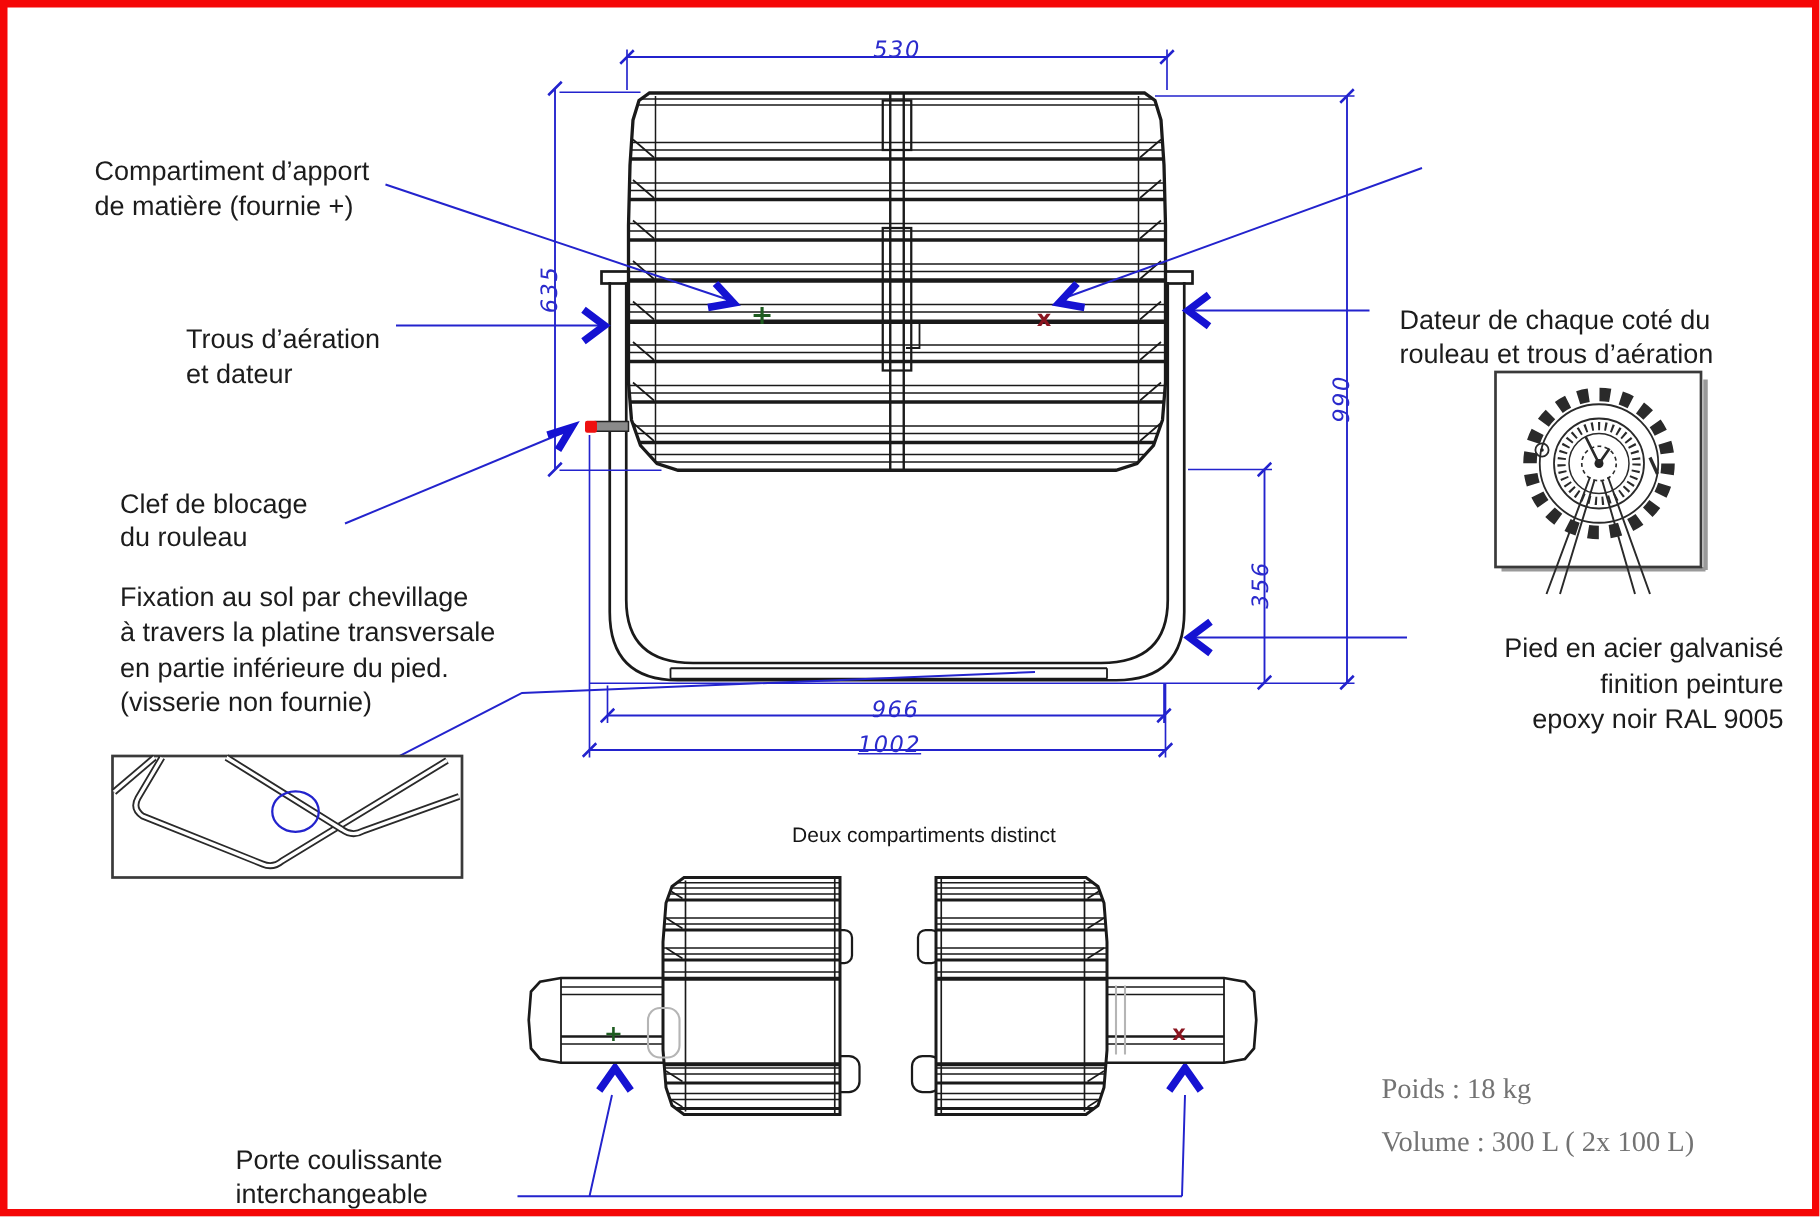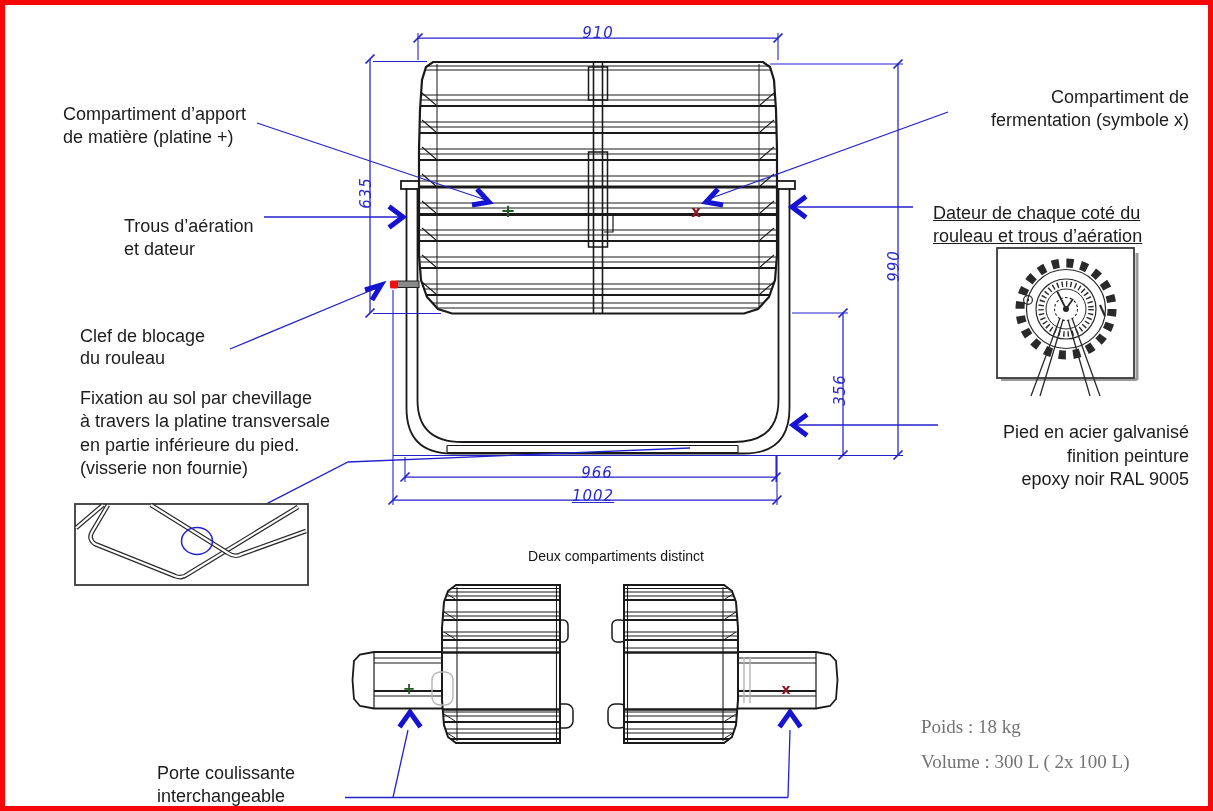--- a/index.html
+++ b/index.html
@@ -183,67 +183,63 @@
       <rect x="629" y="653.5" width="92" height="54" fill="#ffffff" stroke="none"></rect>
       <path d="M624,652.5H738 M624,709.5H738" stroke="#1a1a1a" stroke-width="2.6" fill="none"></path>
       <path d="M624,585 H724 L732,591 L736,602 L738,628 V700 L736,725 L732,737 L724,743 H624 Z" fill="none" stroke="#1a1a1a" stroke-width="2"></path>
       <path d="M744,657V703 M750,657V703" stroke="#b5b5b5" stroke-width="1.4" fill="none"></path>
     </g>
   </g>
 </svg>
 
   <div class="lbl center" style="left:58px;top:98px;width:212px;">
     <span>Compartiment d’apport</span>
-    <span>de matière (platine +)</span>
+    <span>de matière (fournie +)</span>
   </div>
 
   <div class="lbl" style="left:75px;top:210px;margin-left:44px;">
     <span>Trous d’aération</span>
     <span>et dateur</span>
   </div>
 
   <div class="lbl" style="left:75px;top:320px;line-height:22px;">
     <span>Clef de blocage</span>
     <span>du rouleau</span>
   </div>
 
   <div class="lbl" style="left:75px;top:382px;line-height:23.3px;">
     <span>Fixation au sol par chevillage</span>
     <span>à travers la platine transversale</span>
     <span>en partie inférieure du pied.</span>
     <span>(visserie non fournie)</span>
   </div>
 
-  <div class="lbl right" style="left:954px;top:81px;width:230px;">
-    <span>Compartiment de</span>
-    <span>fermentation (symbole x)</span>
-  </div>
-
-  <div class="lbl center" style="left:928px;top:197px;width:260px;text-decoration:underline;">
+
+  <div class="lbl center" style="left:928px;top:197px;width:260px;">
     <span>Dateur de chaque coté du</span>
     <span>rouleau et trous d’aération</span>
   </div>
 
   <div class="lbl right" style="left:926px;top:416px;width:258px;line-height:23.5px;">
     <span>Pied en acier galvanisé</span>
     <span>finition peinture</span>
     <span>epoxy noir RAL 9005</span>
   </div>
 
   <div class="lbl" style="left:152px;top:757px;">
     <span>Porte coulissante</span>
     <span>interchangeable</span>
   </div>
 
   <div class="title" style="left:461px;top:543px;width:300px;text-align:center;">Deux compartiments distinct</div>
 
   <div class="spec" style="left:916px;top:711px;">Poids : 18 kg</div>
   <div class="spec" style="left:916px;top:746px;">Volume : 300 L ( 2x 100 L)</div>
 
-  <div class="dim" style="left:561px;top:19px;">910</div>
+  <div class="dim" style="left:561px;top:19px;">530</div>
   <div class="dim vert" style="left:329px;top:179px;">635</div>
   <div class="dim vert" style="left:857px;top:252px;">990</div>
   <div class="dim vert" style="left:803px;top:376px;">356</div>
   <div class="dim" style="left:560px;top:459px;">966</div>
   <div class="dim" style="left:556px;top:482px;text-decoration:underline;">1002</div>
 
   <div class="sym plus" style="left:494px;top:199px;">+</div>
   <div class="sym times" style="left:682px;top:200px;">x</div>
   <div class="sym plus" style="left:395px;top:677px;font-size:15px;">+</div>
   <div class="sym times" style="left:772px;top:677px;font-size:14px;">x</div>

